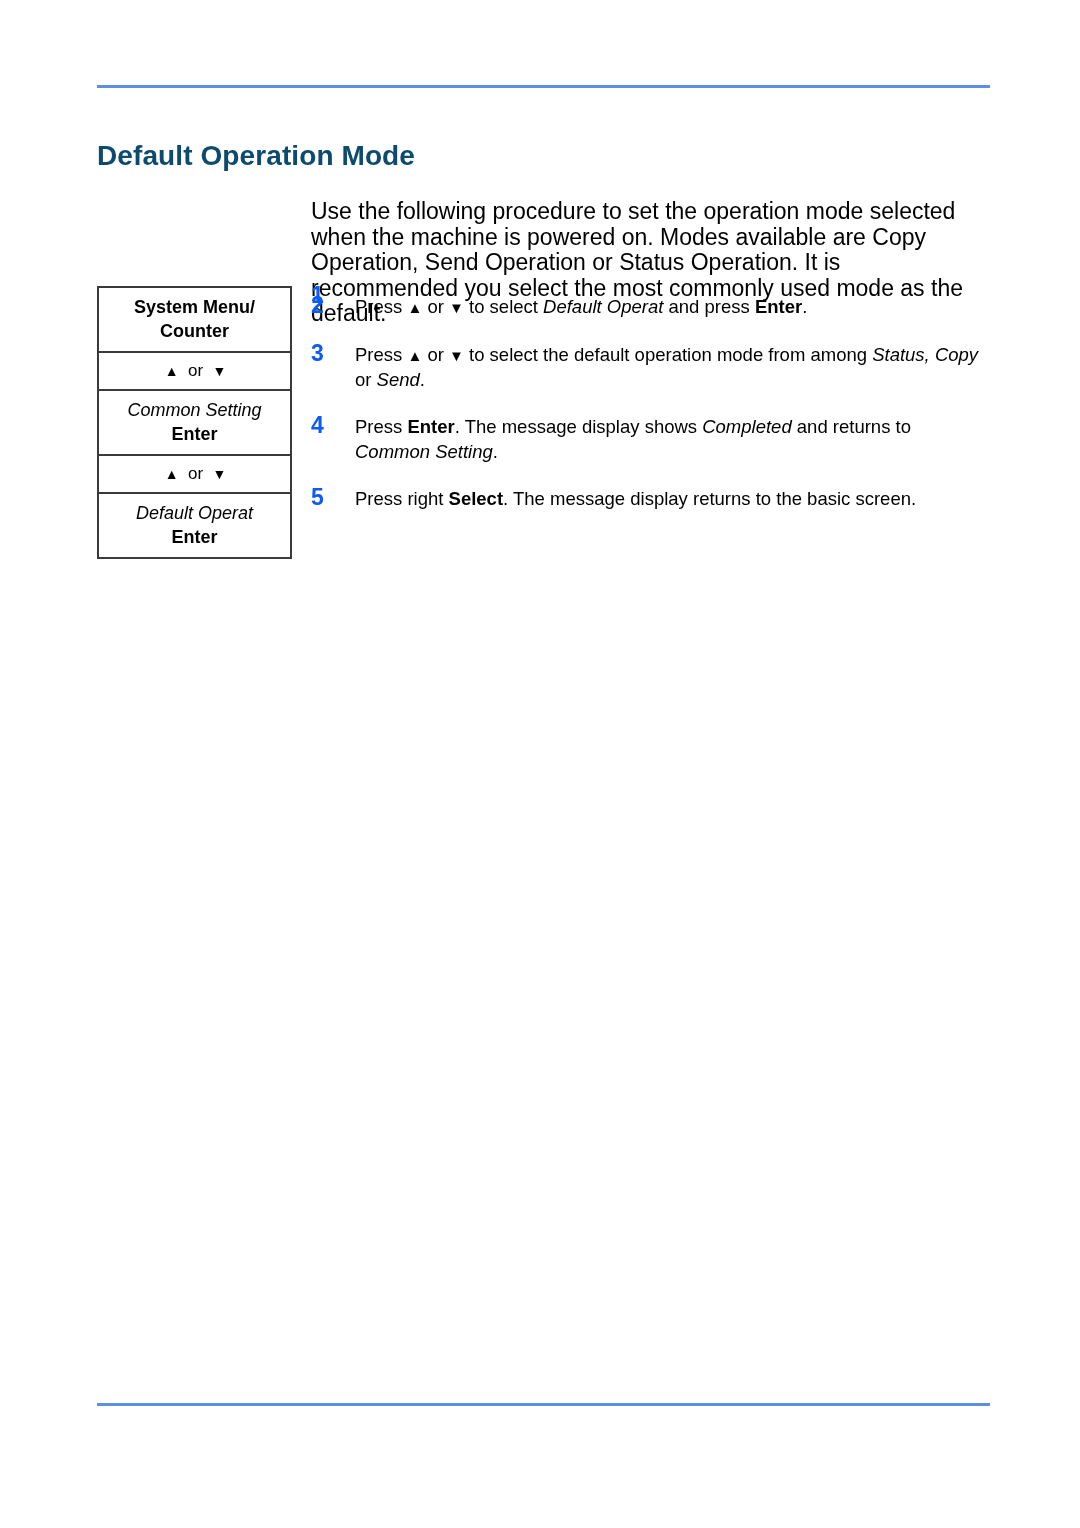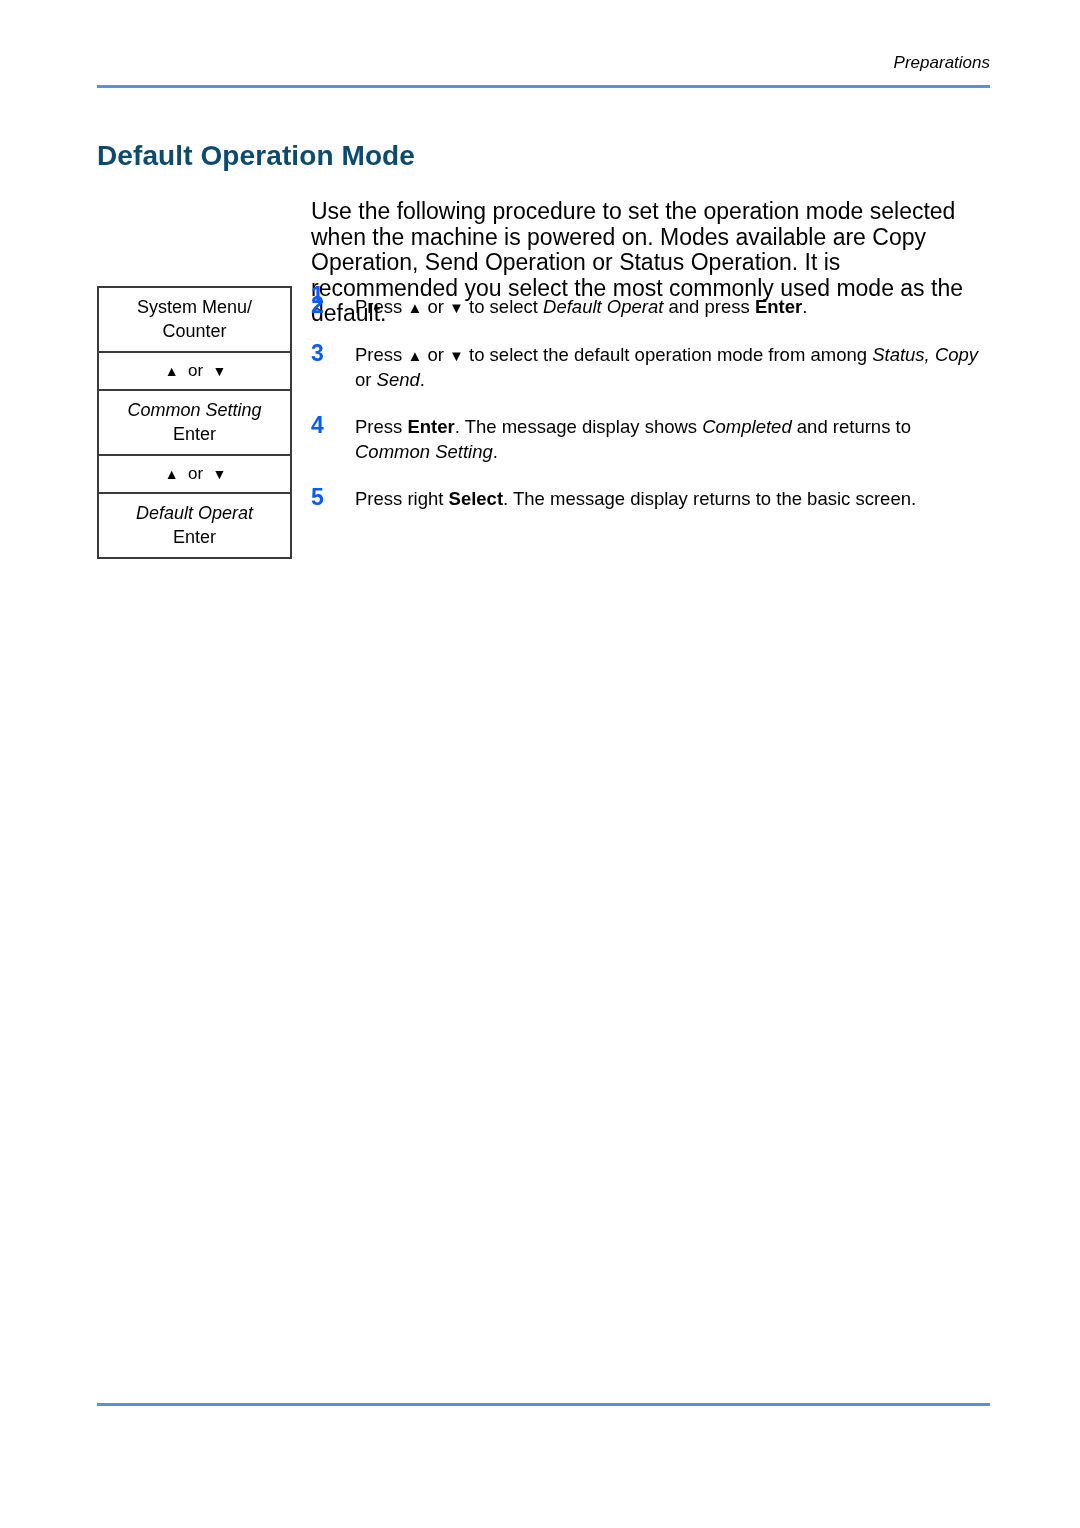--- a/index.html
+++ b/index.html
@@ -136,21 +136,21 @@
     padding: 7px 6px 8px 6px;
   }
   .rm-cell:last-child {
     border-bottom: none;
   }
   .rm-line {
     font-size: 18px;
     line-height: 24px;
   }
   .rm-bold {
-    font-weight: normal;
+    font-weight: bold;
   }
   .rm-italic {
     font-style: italic;
   }
   .rm-arrow {
     font-size: 17px;
     line-height: 23px;
     padding: 6px 4px 7px 6px;
   }
   .rm-arrow .tri {
@@ -182,23 +182,20 @@
     font-style: italic;
     font-weight: bold;
     font-size: 17.5px;
   }
 </style>
 </head>
 <body>
 
 <div class="page">
 
-  <div class="header">
-    <div class="header-text">Preparations</div>
-  </div>
   <div class="header-rule">
     <div class="rule"></div>
   </div>
 
   <h1 class="section-title">Default Operation Mode</h1>
 
   <div class="body-col">
     <p class="intro">Use the following procedure to set the operation mode selected when the machine is powered on. Modes available are Copy Operation, Send Operation or Status Operation. It is recommended you select the most commonly used mode as the default.</p>
   </div>
 

